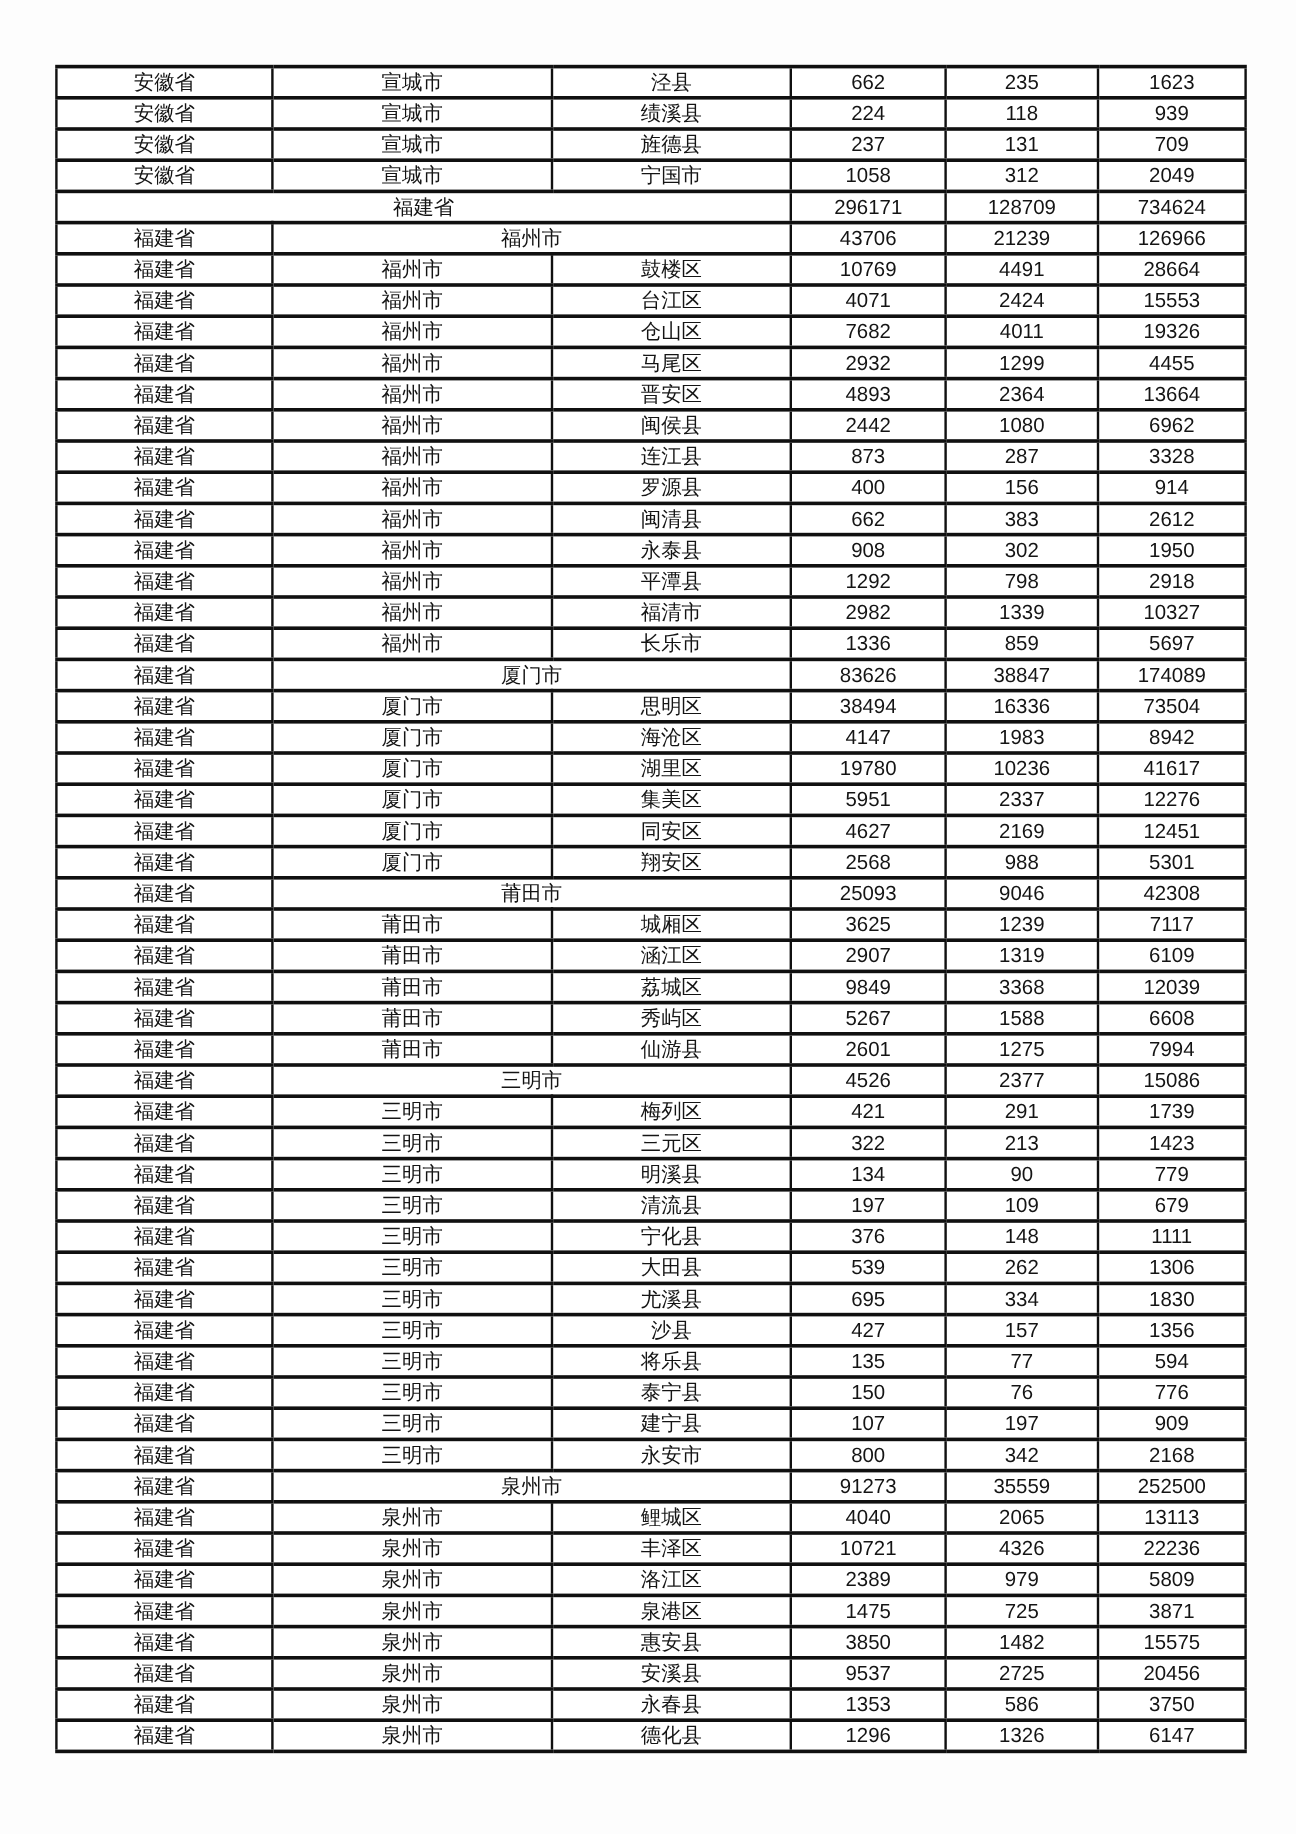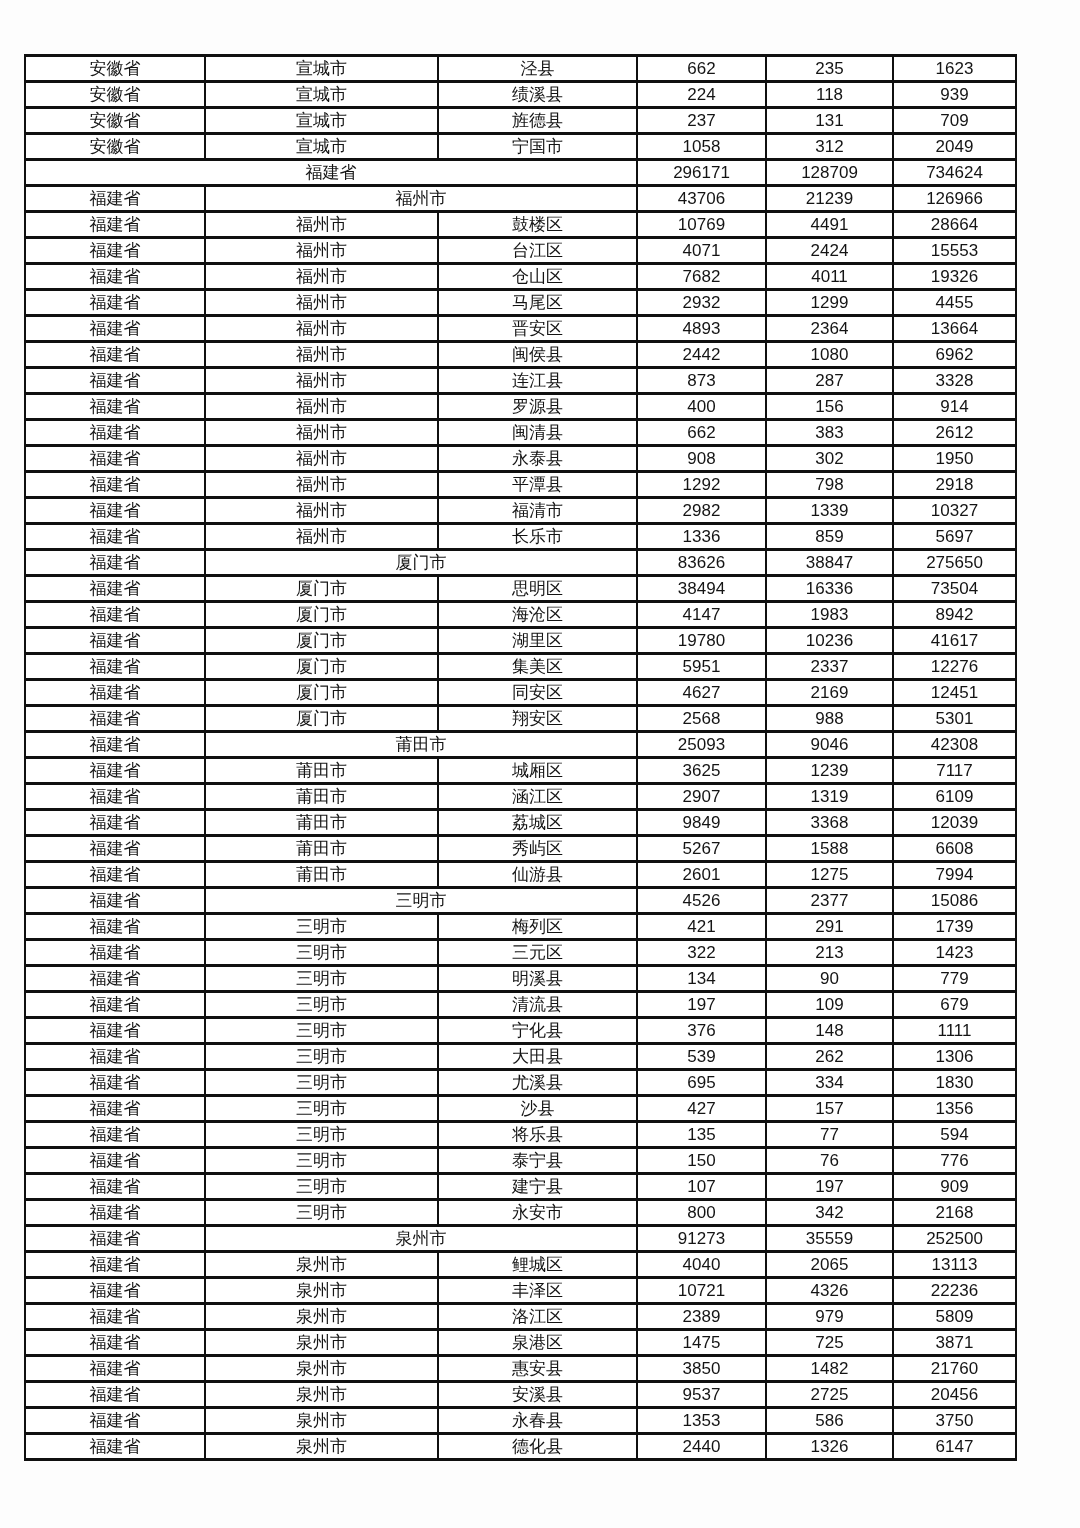--- a/index.html
+++ b/index.html
@@ -11,21 +11,21 @@
     font-family: "Liberation Sans", "DejaVu Sans", sans-serif;
     overflow: hidden;
   }
   .page {
     position: relative;
     width: 1080px;
     height: 1528px;
   }
   table.region-table {
     position: absolute;
-    left: 24px;
+    left: 46px;
     top: 54px;
     width: 991px;
     border-collapse: collapse;
     table-layout: fixed;
     background: #ffffff;
   }
   table.region-table td {
     border: 2px solid #101010;
     border-top-width: 3px;
     border-bottom-width: 3px;
@@ -207,21 +207,21 @@
           <td>长乐市</td>
           <td>1336</td>
           <td>859</td>
           <td>5697</td>
         </tr>
         <tr>
           <td>福建省</td>
           <td colspan="2">厦门市</td>
           <td>83626</td>
           <td>38847</td>
-          <td>275650</td>
+          <td>174089</td>
         </tr>
         <tr>
           <td>福建省</td>
           <td>厦门市</td>
           <td>思明区</td>
           <td>38494</td>
           <td>16336</td>
           <td>73504</td>
         </tr>
         <tr>
@@ -452,21 +452,21 @@
           <td>1475</td>
           <td>725</td>
           <td>3871</td>
         </tr>
         <tr>
           <td>福建省</td>
           <td>泉州市</td>
           <td>惠安县</td>
           <td>3850</td>
           <td>1482</td>
-          <td>21760</td>
+          <td>15575</td>
         </tr>
         <tr>
           <td>福建省</td>
           <td>泉州市</td>
           <td>安溪县</td>
           <td>9537</td>
           <td>2725</td>
           <td>20456</td>
         </tr>
         <tr>
@@ -474,19 +474,19 @@
           <td>泉州市</td>
           <td>永春县</td>
           <td>1353</td>
           <td>586</td>
           <td>3750</td>
         </tr>
         <tr>
           <td>福建省</td>
           <td>泉州市</td>
           <td>德化县</td>
-          <td>2440</td>
+          <td>1296</td>
           <td>1326</td>
           <td>6147</td>
         </tr>
       </tbody>
   </table>
 </div>
 
 </body></html>

